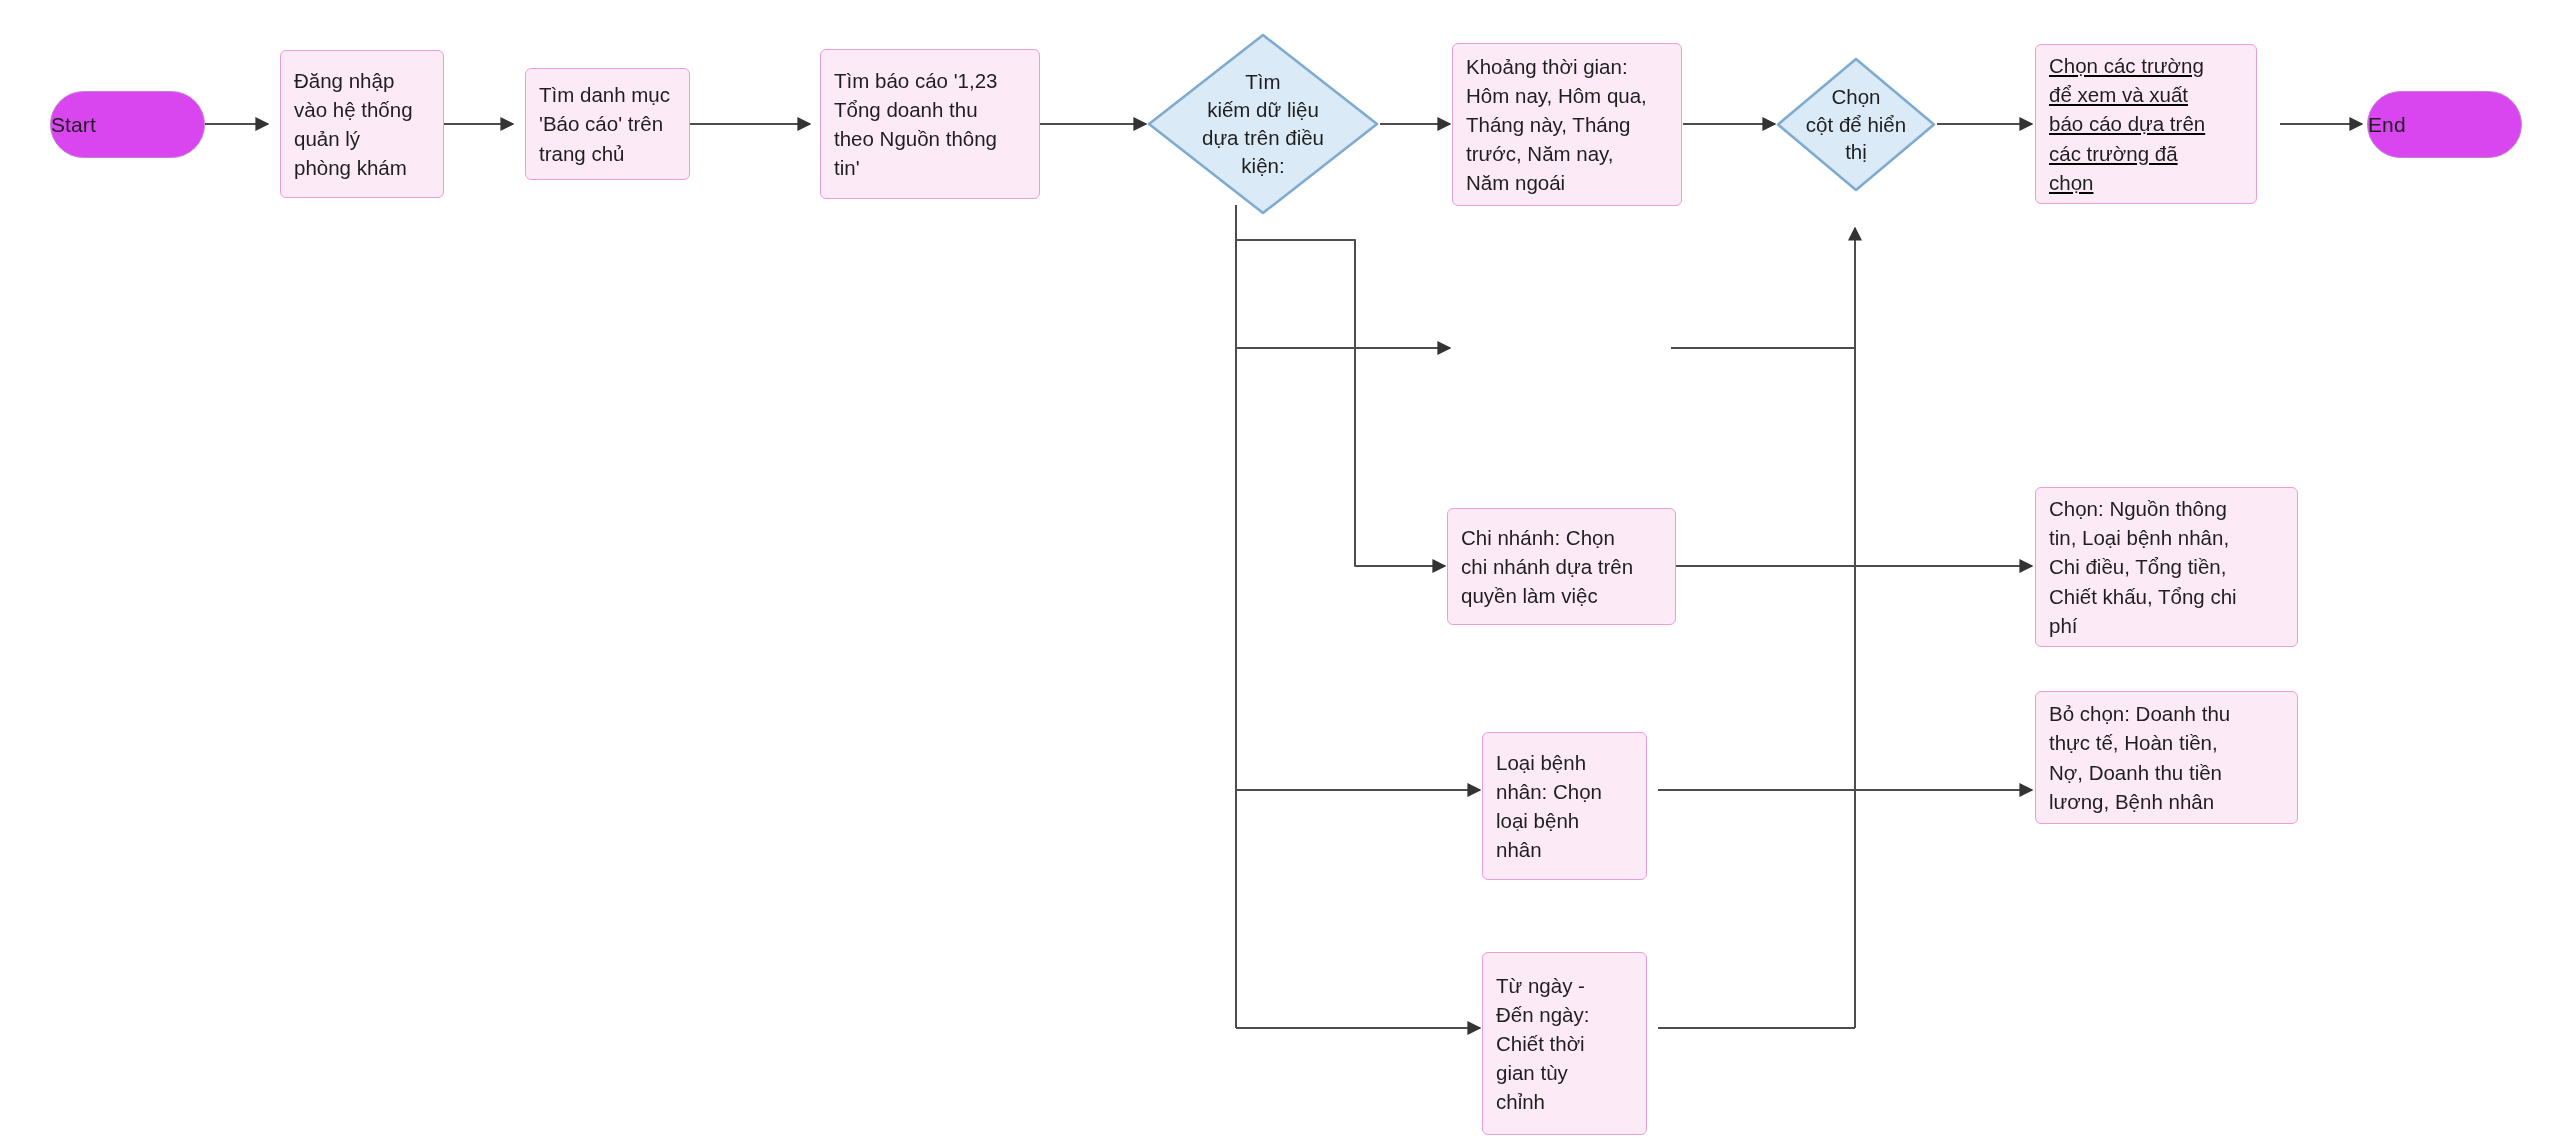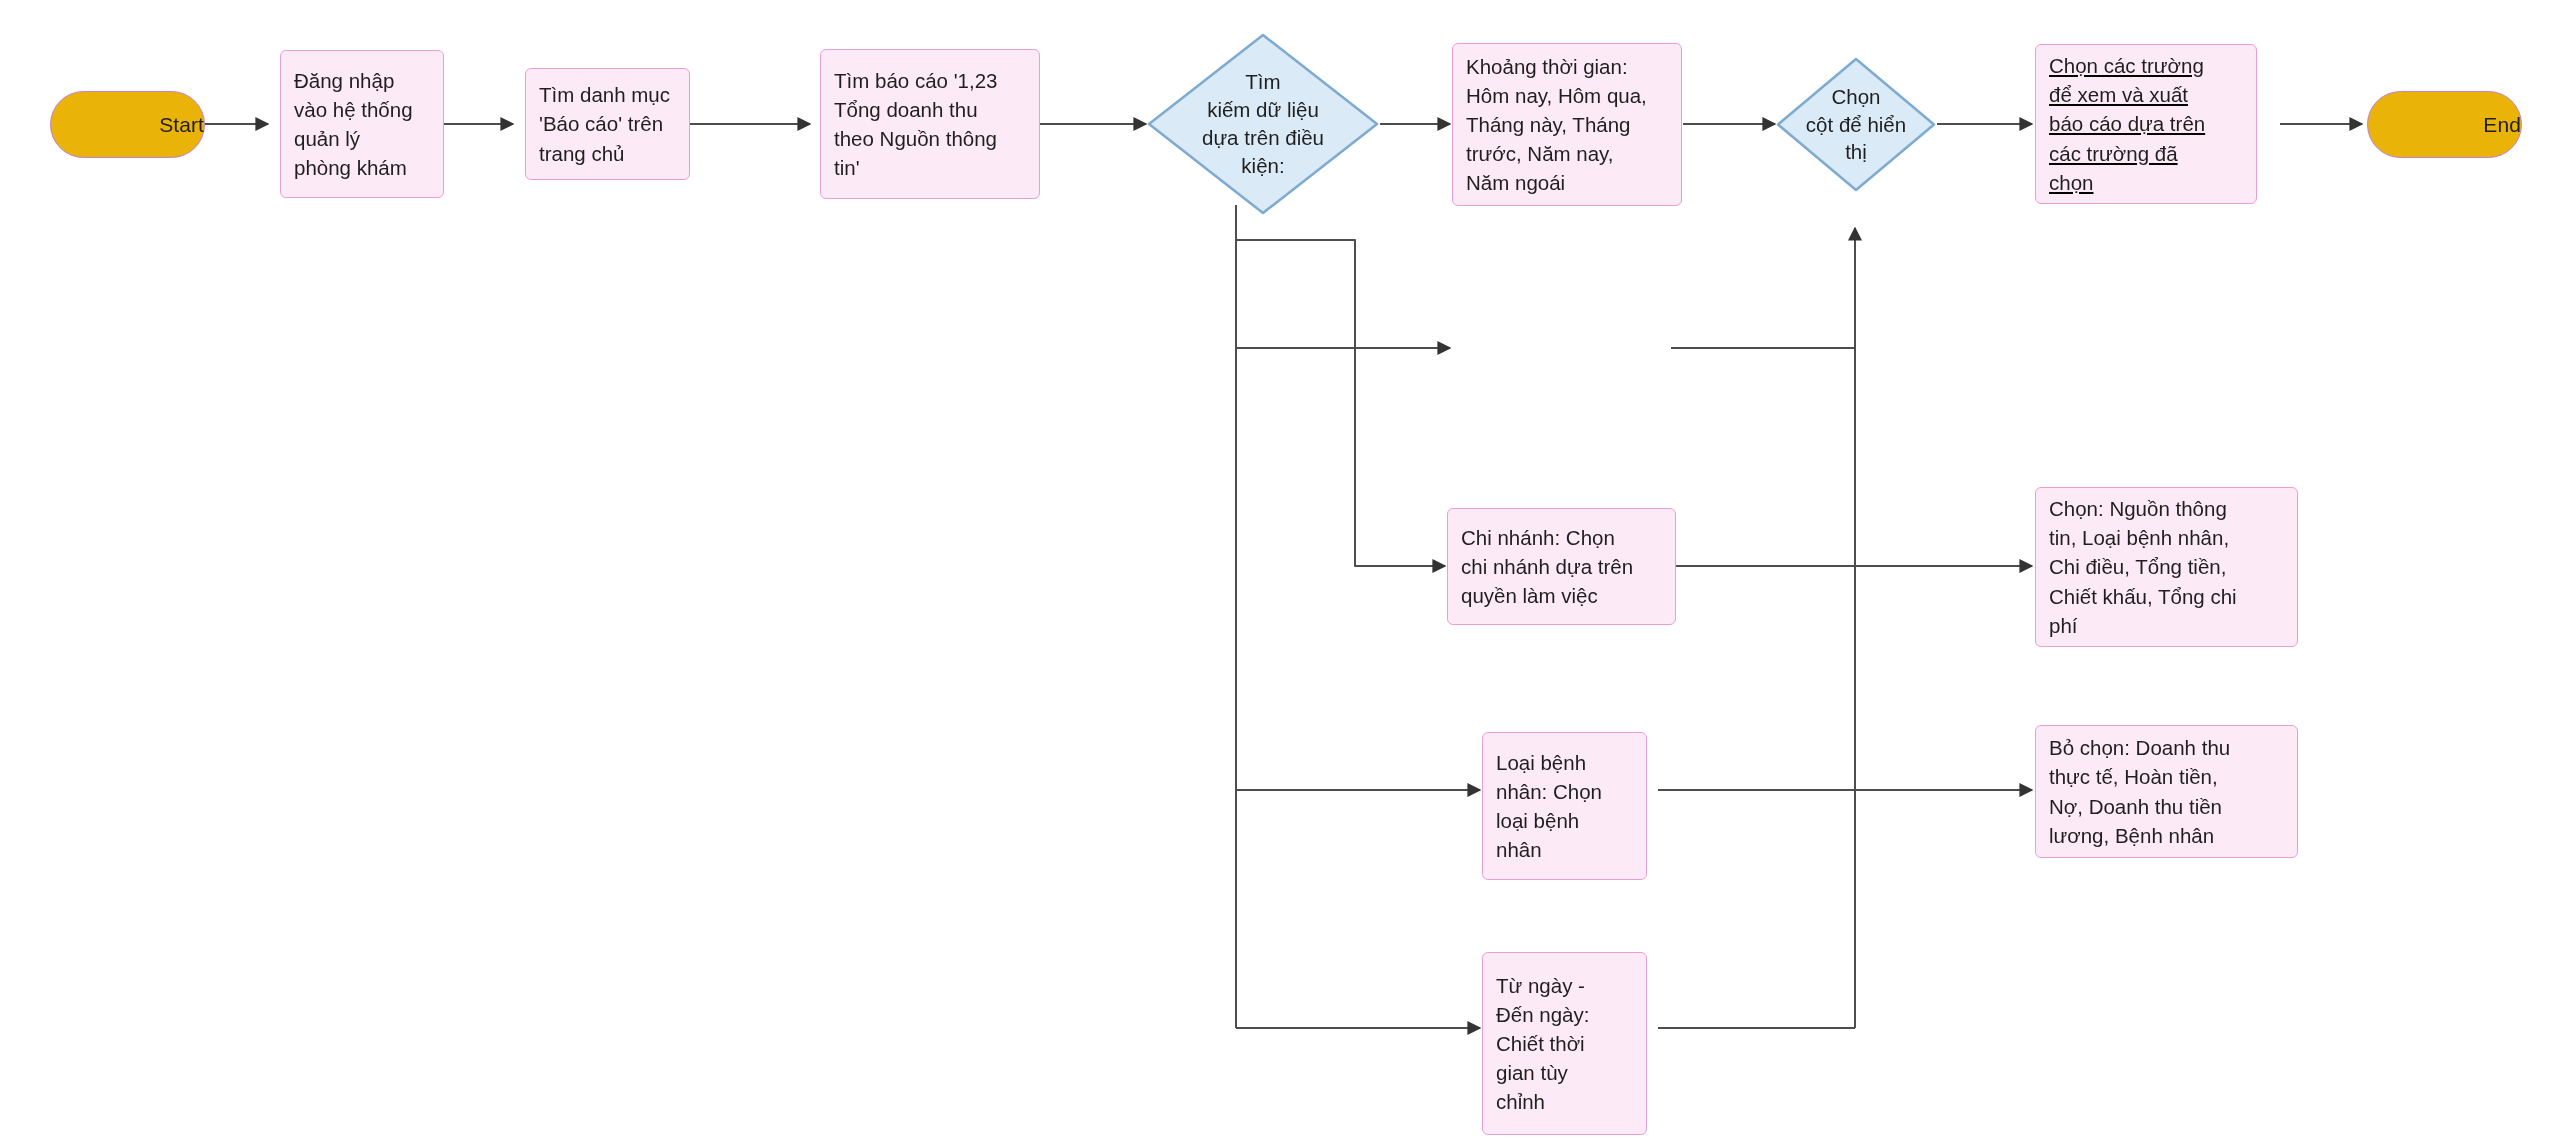--- a/index.html
+++ b/index.html
@@ -28,24 +28,24 @@
   }
   .node {
     position: absolute;
     box-sizing: border-box;
     display: flex;
     align-items: center;
   }
 
   
   .terminator {
-    background: #eab308;
+    background: #d946ef;
     border: 1.6px solid #c57fd4;
     border-radius: 999px;
-    justify-content: flex-end;
+    justify-content: flex-start;
   }
   .terminator .label {
     font-size: 21px;
     color: #1f1f1f;
     letter-spacing: 0.1px;
   }
 
   
   .process {
     background: #fdeaf7;
@@ -215,21 +215,21 @@
   </div>
 
   <div class="node process" style="left:2035px; top:487px; width:263px; height:160px;">
     <span class="label">Chọn: Nguồn thông
 tin, Loại bệnh nhân,
 Chi điều, Tổng tiền,
 Chiết khấu, Tổng chi
 phí</span>
   </div>
 
-  <div class="node process" style="left:2035px; top:725px; width:263px; height:133px;">
+  <div class="node process" style="left:2035px; top:691px; width:263px; height:133px;">
     <span class="label">Bỏ chọn: Doanh thu
 thực tế, Hoàn tiền,
 Nợ, Doanh thu tiền
 lương, Bệnh nhân</span>
   </div>
 
   <div class="node terminator" style="left:2367px; top:91px; width:155px; height:67px;">
     <span class="label">End</span>
   </div>
 

